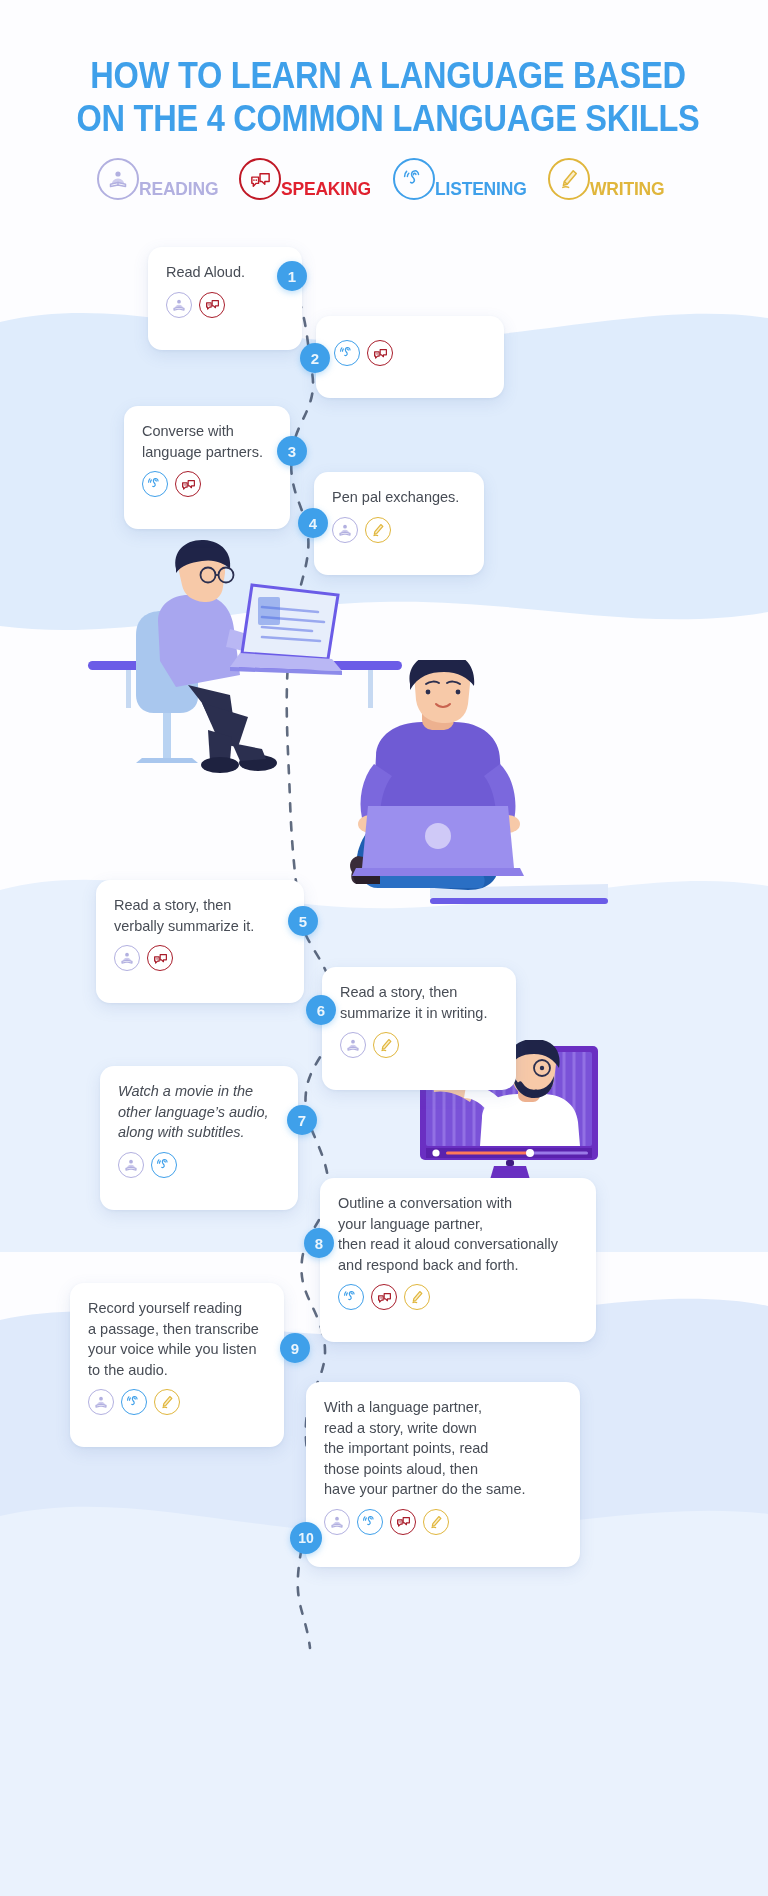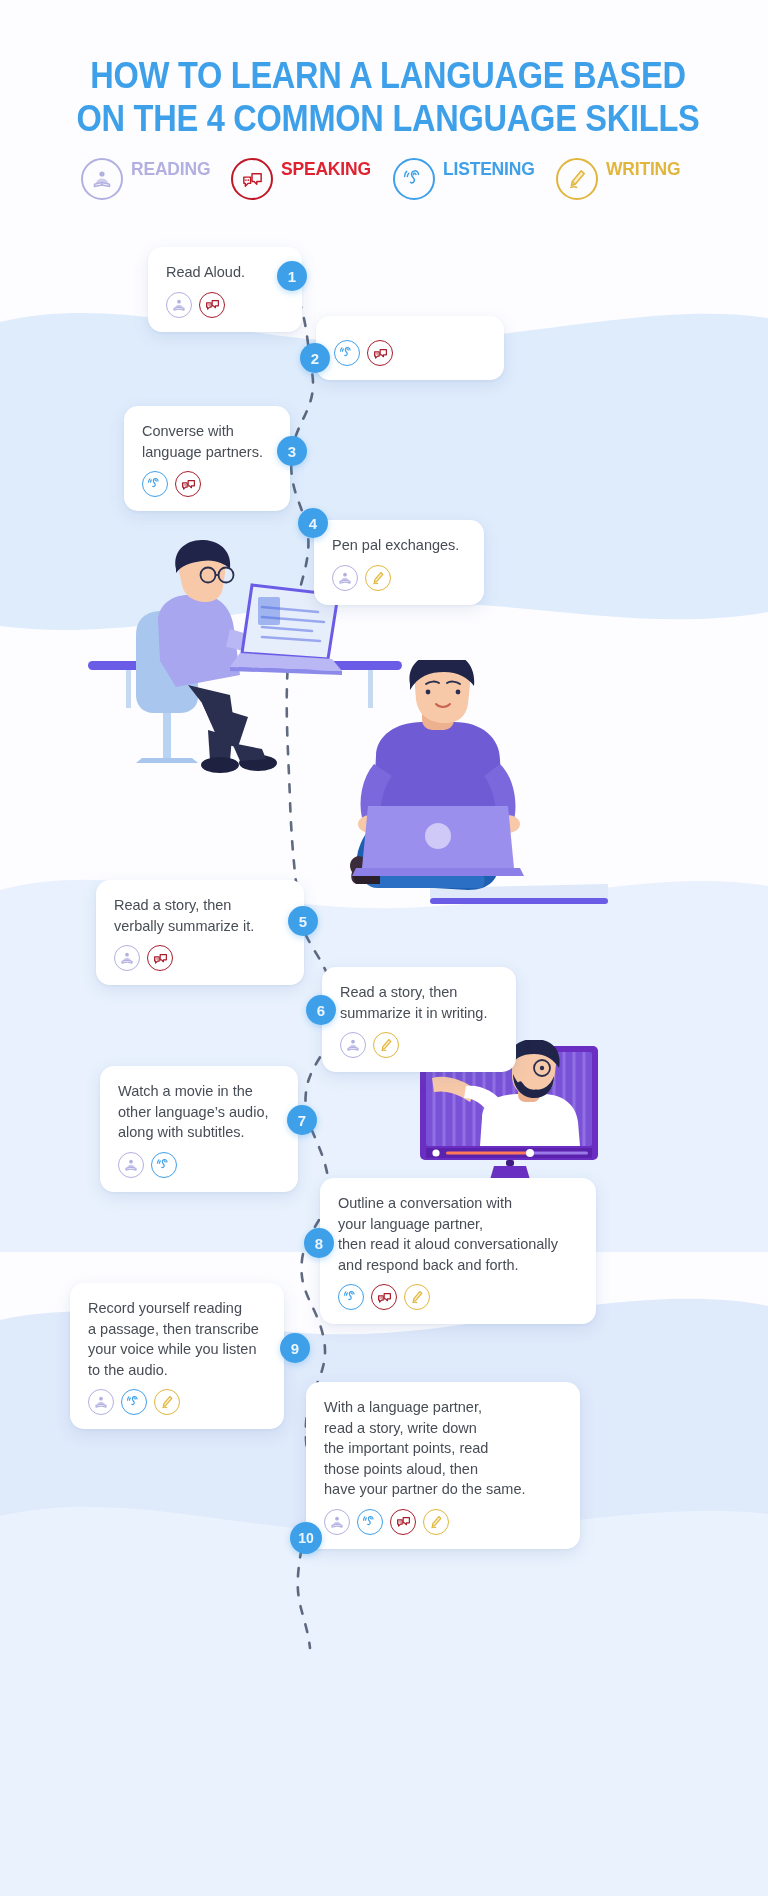--- a/index.html
+++ b/index.html
@@ -38,21 +38,21 @@
   .title .ln { display: block; white-space: nowrap; }
 
   .legend {
     position: absolute;
     top: 158px; left: 0; width: 768px;
     display: flex;
     justify-content: center;
     align-items: center;
     gap: 14px;
   }
-  .legend-item { display: flex; align-items: flex-start; gap: 8px; }
+  .legend-item { display: flex; align-items: flex-end; gap: 0; }
   .legend-badge {
     width: 42px; height: 42px; border-radius: 50%;
     border: 2px solid currentColor;
     display: flex; align-items: center; justify-content: center;
     flex: 0 0 auto;
   }
   .legend-label {
     font-family: "Liberation Sans Narrow", "Liberation Sans", sans-serif;
     font-weight: 700;
     font-size: 19px;
@@ -62,21 +62,21 @@
     transform-origin: left center;
     white-space: nowrap;
   }
 
   
   .card {
     position: absolute;
     background: #ffffff;
     border-radius: 14px;
     box-shadow: 0 5px 16px rgba(80,110,170,0.13), 0 1px 3px rgba(80,110,170,0.08);
-    padding: 15px 18px 14px 18px;
+    padding: 15px 18px 32px 18px;
   }
   .card-text {
     font-family: "Liberation Sans", sans-serif;
     font-size: 14.5px;
     line-height: 1.42;
     color: #474c55;
     white-space: pre-line;
   }
   .card-icons { display: flex; gap: 7px; margin-top: 9px; }
   .skill-ico {
@@ -391,21 +391,21 @@
             <path d="M12.5 7 H22 V15 H17.5 L17.5 18 L14.5 15 H12.5 Z"></path>
             <path d="M11 10.5 H4 V17 H5.5 V20 L8.5 17 H11 Z" fill="#fff"></path>
             <circle cx="6.3" cy="13.7" r="0.9" fill="#a81c2a" stroke="none"></circle>
             <circle cx="8.8" cy="13.7" r="0.9" fill="#a81c2a" stroke="none"></circle>
           </svg>
       </span>
     </div>
   </div>
   <div class="num" style="left:277px; top:436px;">3</div>
 
-  <div class="card" style="left:314px; top:520px; width:170px; z-index:4;">
+  <div class="card" style="left:314px; top:472px; width:170px; z-index:4;">
     <div class="card-text">Pen pal exchanges.</div>
     <div class="card-icons">
       <span class="skill-ico" style="color:#b2b0e0">
         <svg width="16" height="16" viewBox="0 0 24 24" fill="none" stroke="#b2b0e0" stroke-width="1.8" stroke-linejoin="round">
             <circle cx="12" cy="7" r="2.8" fill="#b2b0e0" stroke="none"></circle>
             <path d="M5.5 18.5 C5.5 14.5 8.2 11.5 12 11.5 C15.8 11.5 18.5 14.5 18.5 18.5 Z" fill="#cfcdee" stroke="none"></path>
             <path d="M4.5 17 L12 15.2 L19.5 17 L19.5 19.6 L12 18 L4.5 19.6 Z" fill="#fff"></path>
           </svg>
       </span>
       <span class="skill-ico" style="color:#e0b63c">
@@ -455,21 +455,21 @@
       <span class="skill-ico" style="color:#e0b63c">
         <svg width="16" height="16" viewBox="0 0 24 24" fill="none" stroke="#e0b63c" stroke-width="1.8" stroke-linejoin="round">
             <path d="M16.2 3.8 L19.3 6.6 L10.2 17.2 L6.4 18.4 L7.3 14.5 Z" fill="#fbeec9"></path>
             <path d="M5.2 20.6 C7.5 19.6 10 19.6 12.2 20.6"></path>
           </svg>
       </span>
     </div>
   </div>
   <div class="num" style="left:306px; top:995px;">6</div>
 
-  <div class="card" style="left:100px; top:1066px; width:198px; z-index:4;">
+  <div class="card" style="left:100px; top:1066px; width:198px; z-index:4;font-style:italic;">
     <div class="card-text">Watch a movie in the
 other language’s audio,
 along with subtitles.</div>
     <div class="card-icons">
       <span class="skill-ico" style="color:#b2b0e0">
         <svg width="16" height="16" viewBox="0 0 24 24" fill="none" stroke="#b2b0e0" stroke-width="1.8" stroke-linejoin="round">
             <circle cx="12" cy="7" r="2.8" fill="#b2b0e0" stroke="none"></circle>
             <path d="M5.5 18.5 C5.5 14.5 8.2 11.5 12 11.5 C15.8 11.5 18.5 14.5 18.5 18.5 Z" fill="#cfcdee" stroke="none"></path>
             <path d="M4.5 17 L12 15.2 L19.5 17 L19.5 19.6 L12 18 L4.5 19.6 Z" fill="#fff"></path>
           </svg>

